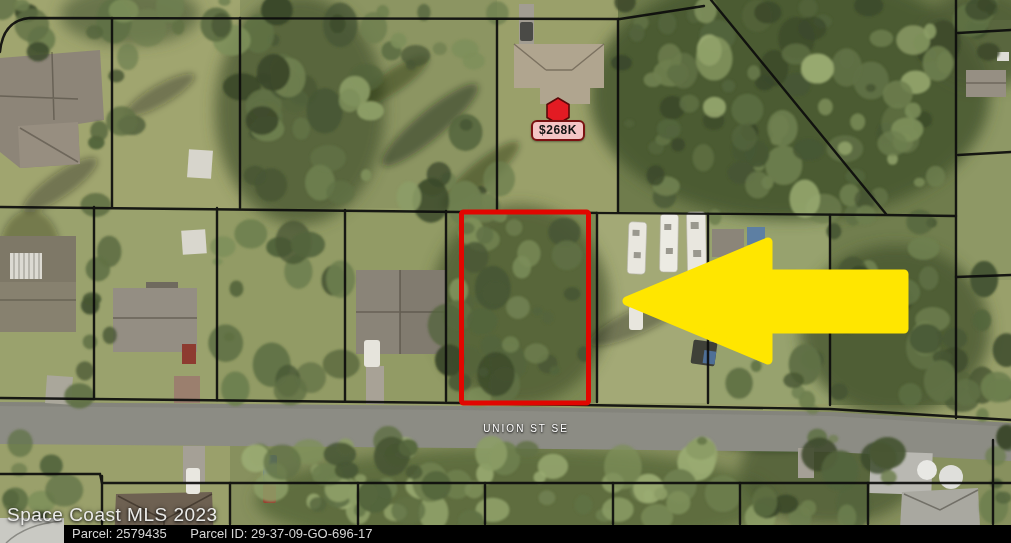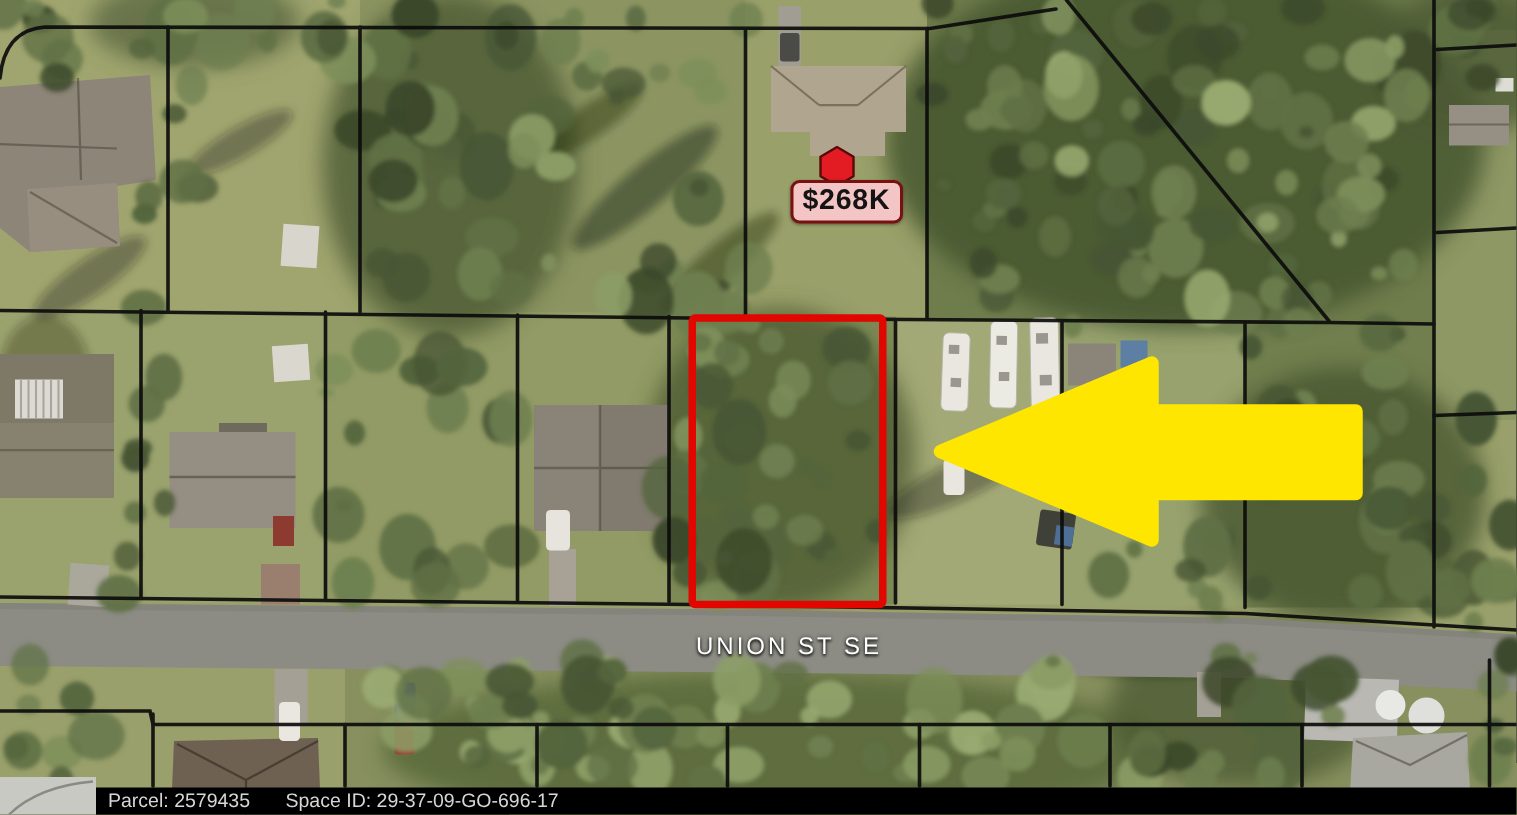--- a/index.html
+++ b/index.html
@@ -7,27 +7,27 @@
     position:relative;width:1011px;height:543px;overflow:hidden;
     font-family:"Liberation Sans", sans-serif;background:#99a06b;
   }
   #scene{position:absolute;left:0;top:0;}
   .overlay{position:absolute;white-space:nowrap;}
   
   #price-marker{left:527px;top:97px;width:62px;text-align:center;z-index:30;}
   #price-pin{display:block;margin:0 auto -7px auto;}
   #price-bubble{
     display:inline-block;background:#f4c5c5;border:2px solid #7a1111;border-radius:6px;
-    padding:1px 6px 2px 6px;font-size:19px;font-weight:700;color:#141414;letter-spacing:.5px;
+    padding:1px 6px 2px 6px;font-size:12px;font-weight:700;color:#141414;letter-spacing:.5px;
     box-shadow:0 1px 2px rgba(0,0,0,.35);
   }
   
   #street-label{
     left:452px;top:423px;width:148px;text-align:center;color:#ffffff;
-    font-size:16px;font-weight:500;letter-spacing:2px;z-index:25;
+    font-size:10px;font-weight:500;letter-spacing:2px;z-index:25;
     text-shadow:0 1px 2px rgba(0,0,0,.9),0 0 3px rgba(0,0,0,.6);
   }
   
   #mls-watermark{
     left:7px;top:504px;color:#ebebe9;font-size:19px;letter-spacing:.5px;z-index:25;
     text-shadow:0 1px 3px rgba(0,0,0,.9),0 0 5px rgba(0,0,0,.6);
   }
   
   #footer-bar{
     position:absolute;left:64px;right:0;top:525px;height:18px;background:#000;
@@ -617,28 +617,29 @@
 
   <div class="overlay" id="price-marker">
     <svg id="price-pin" width="26" height="30" viewBox="0 0 26 30">
       <polygon points="13,1 24,7.5 24,20.5 13,27 2,20.5 2,7.5" fill="#e31b23" stroke="#5a0909" stroke-width="1.6" stroke-linejoin="round"></polygon>
     </svg>
     <span id="price-bubble">$268K</span>
   </div>
 
   <div class="overlay" id="street-label">UNION ST SE</div>
 
+  <div class="overlay" id="mls-watermark">Space Coast MLS 2023</div>
 
   <div id="pavement-corner">
     <svg width="64" height="25" viewBox="0 0 64 25">
       <path d="M6,25 Q26,6 62,3" stroke="#8a8a84" stroke-width="1.6" fill="none"></path>
     </svg>
   </div>
 
   <div id="footer-bar">
     <span class="txt">
       <span>Parcel:</span>
       <span>2579435</span>
-      <span class="gap">Space ID:</span>
+      <span class="gap">Parcel ID:</span>
       <span>29-37-09-GO-696-17</span>
     </span>
   </div>
 </div>
 
 </body></html>

